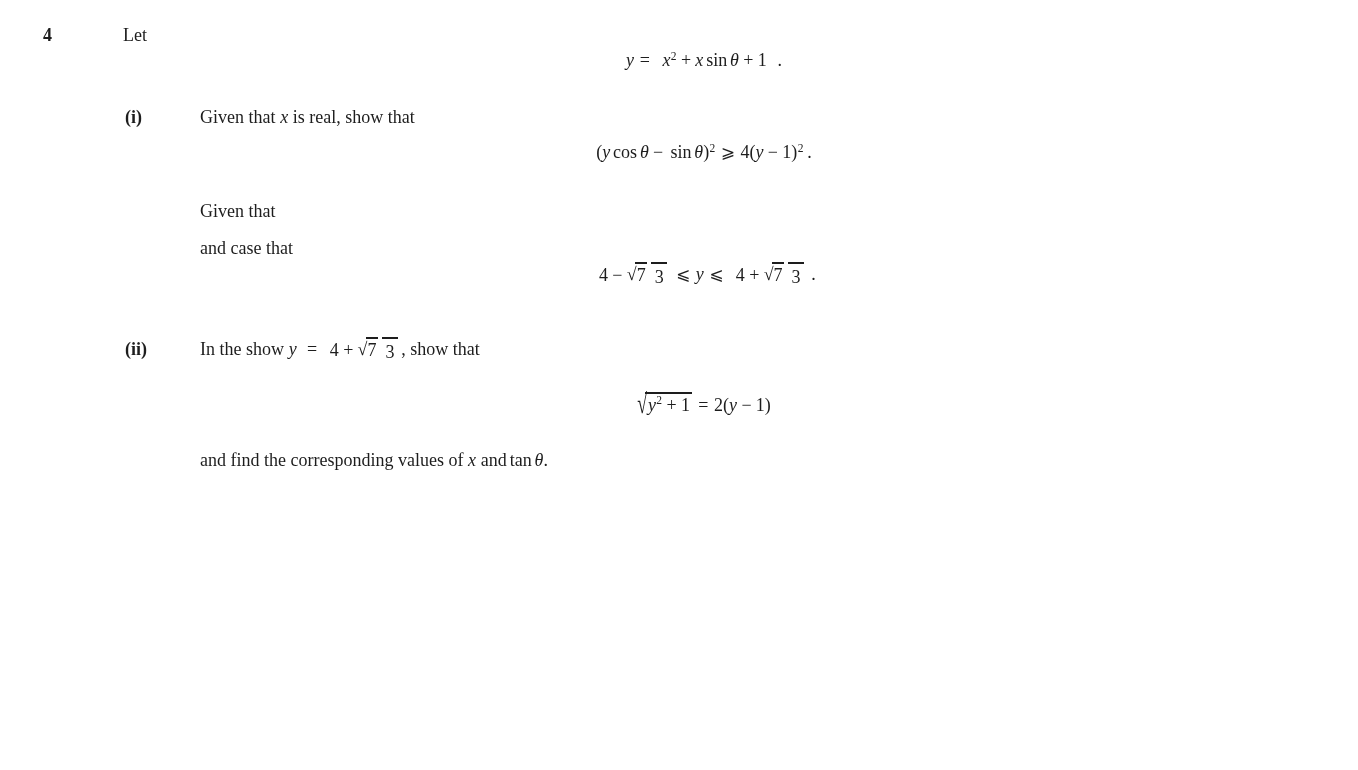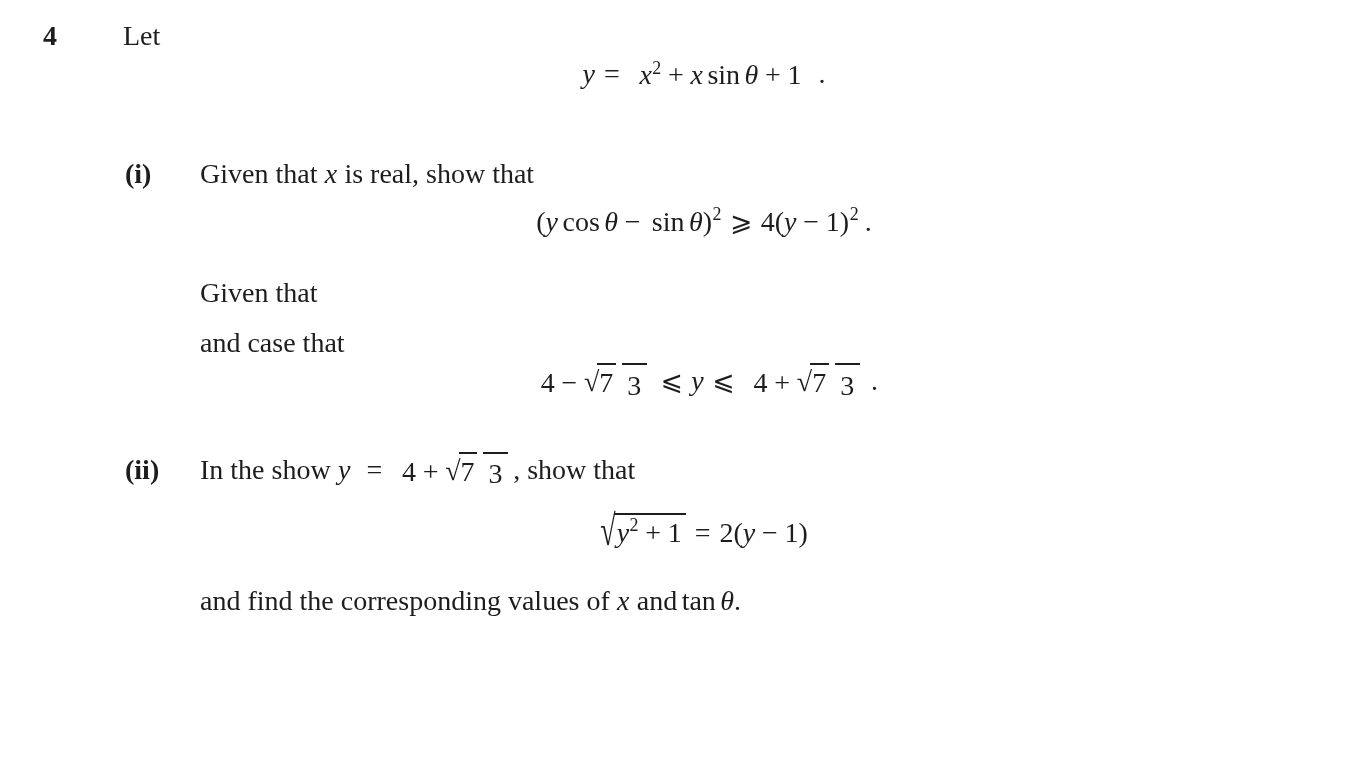--- a/index.html
+++ b/index.html
@@ -6,23 +6,23 @@
     margin: 0;
     padding: 0;
     background: #ffffff;
     color: #1d1d1d;
     font-family: "Liberation Serif", "DejaVu Serif", serif;
   }
   .page {
     width: 1358px;
     height: 770px;
     box-sizing: border-box;
-    padding-top: 18px;
+    padding-top: 24px;
     overflow: hidden;
-    font-size: 28px;
+    font-size: 18px;
     line-height: 1.28;
   }
   .it { font-style: italic; }
 
   
   .intro-row { padding-left: 43px; }
   .qnum { display: inline-block; width: 80px; font-weight: 700; }
   .part-row { padding-left: 125px; }
   .plabel { display: inline-block; width: 75px; font-weight: 700; }
   .sub-row { padding-left: 200px; }
@@ -66,28 +66,28 @@
   .sqrt .sign { display: inline-block; margin-right: -2px; transform: translateY(-0.03em); }
   .sqrt .rad  { display: inline-block; border-top: 2px solid currentColor; padding: 0 0.1em 0 2px; }
   .sqrt.lg .sign {
     transform: scaleY(1.55) translateY(0.05em);
     transform-origin: 50% 72%;
     margin-right: -2px;
   }
   .sqrt.lg .rad { padding: 0 0.14em 2px 3px; }
 
   .eq-main    { margin-top: 2px; }
-  .row-i      { margin-top: 60px; }
+  .row-i      { margin-top: 32px; }
   .eq-show-i  { margin-top: 12px; }
   .row-deduce { margin-top: 36px; }
   .eq-deduce  { margin-top: 4px; }
   .row-hence  { margin-top: 14px; }
   .eq-hence   { margin-top: 2px; }
   .row-ii     { margin-top: 48px; }
-  .eq-show-ii { margin-top: 20px; }
+  .eq-show-ii { margin-top: 28px; }
   .row-final  { margin-top: 30px; }
 </style>
 </head>
 <body>
 
 <main class="page">
 
   <div class="intro-row">
     <span class="qnum">4</span><span>Let</span>
   </div>

